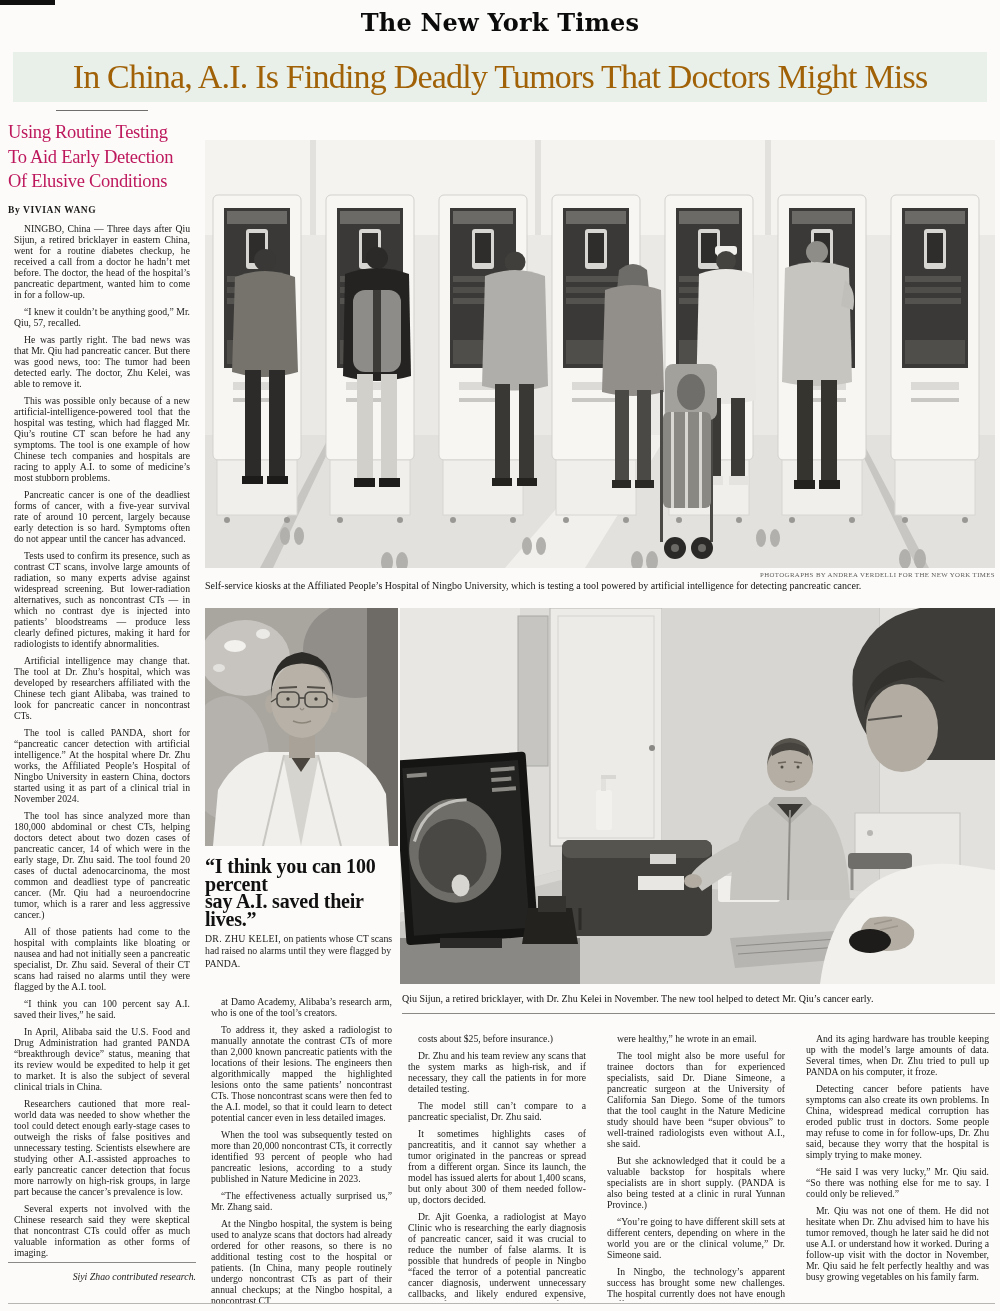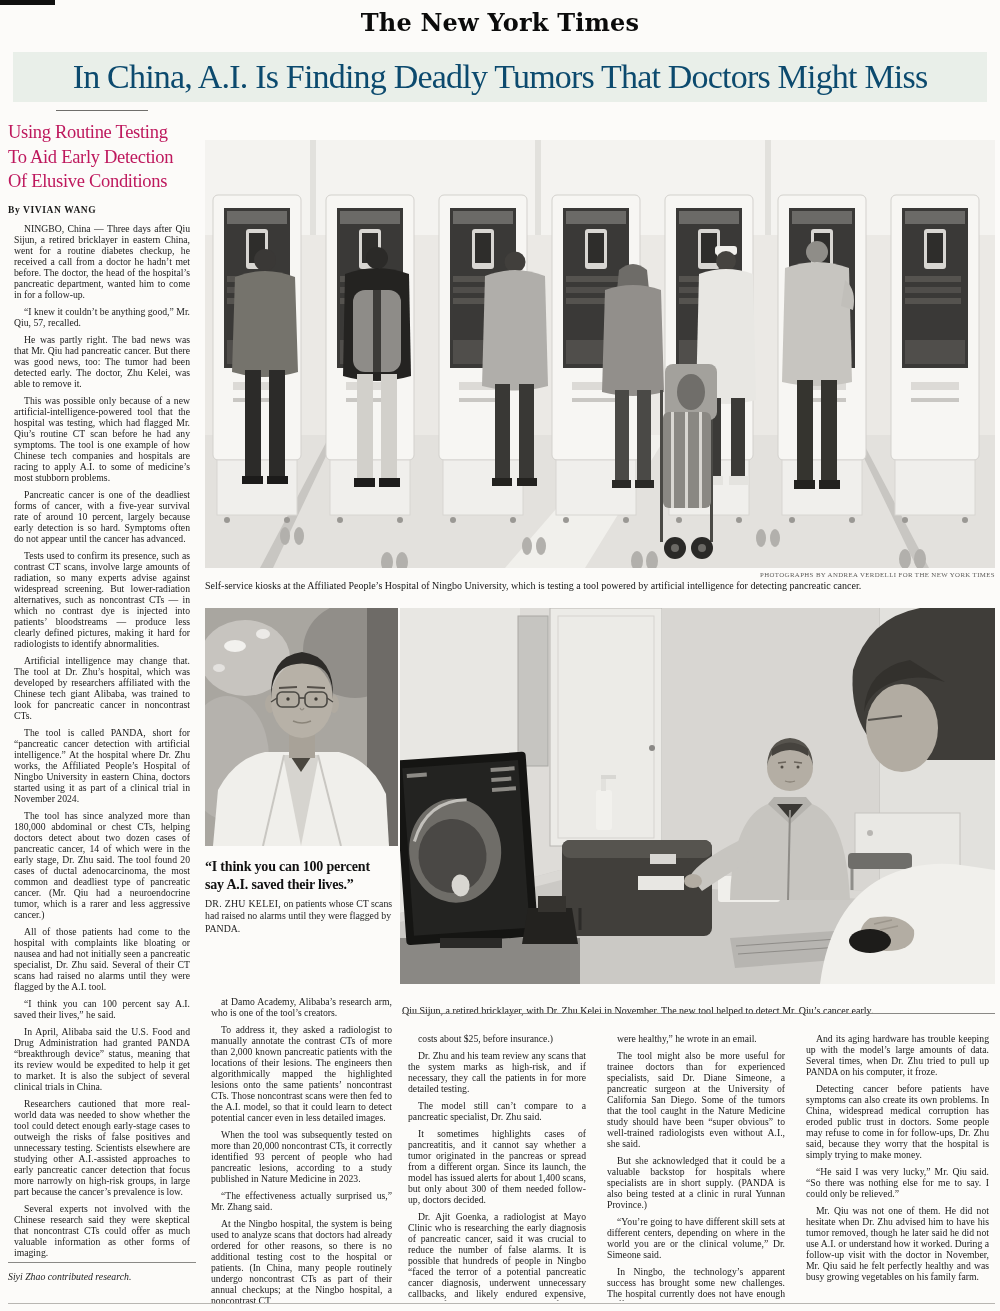--- a/index.html
+++ b/index.html
@@ -12,47 +12,47 @@
   .masthead{
     position:absolute;left:0;top:8px;width:100%;text-align:center;
     font-family:"DejaVu Serif", serif;font-weight:bold;font-size:24px;color:#0b0b0b;
     letter-spacing:0.2px;
   }
   .headline-band{
     position:absolute;left:13px;top:52px;width:974px;height:50px;
     background:#e9efe9;display:flex;align-items:center;justify-content:center;
   }
   .headline{
-    font-size:34px;letter-spacing:-0.8px;color:#0c4a6e;font-weight:500;
+    font-size:34px;letter-spacing:-0.8px;color:#a16207;font-weight:500;
     white-space:nowrap;
   }
   
   .col-left{position:absolute;left:8px;top:110px;width:188px;height:1148px;overflow:hidden;}
   .deck-rule{width:92px;margin:0 auto 9px auto;border-top:1px solid #6f6e6b;}
   .deck{font-size:18.5px;line-height:24.5px;letter-spacing:-0.3px;color:#be185d;}
   .byline{font-size:9.5px;font-weight:bold;letter-spacing:0.6px;margin:11px 0 8px 0;}
   .para{font-size:9.7px;line-height:11px;text-align:justify;text-indent:10px;margin:6px;
         -webkit-hyphens:auto;hyphens:auto;}
-  .contrib{position:absolute;left:8px;top:1262px;width:188px;}
+  .contrib{position:absolute;left:8px;top:1262px;width:188px;text-align:right;}
   .contrib-rule{border-top:1px solid #8a8986;margin-bottom:8px;}
   .contrib-note{font-size:9.8px;font-style:italic;}
   
   figure{margin:0;padding:0;}
   .photo1{position:absolute;left:205px;top:140px;width:790px;height:428px;overflow:hidden;background:#ecebe7;}
   .credit{position:absolute;left:205px;top:571px;width:790px;text-align:right;
           font-size:6.8px;letter-spacing:0.4px;color:#5d5c59;}
   .caption1{position:absolute;left:205px;top:580px;width:790px;font-size:10px;color:#131313;}
   .portrait{position:absolute;left:205px;top:608px;width:193px;height:238px;overflow:hidden;background:#b1aea9;}
   .pullquote{position:absolute;left:205px;top:858px;width:192px;}
-  .pq-line{font-size:14px;font-weight:bold;line-height:17.5px;letter-spacing:-0.2px;color:#111;}
+  .pq-line{font-size:20px;font-weight:bold;line-height:17.5px;letter-spacing:-0.2px;color:#111;}
   .pq-attr{font-size:9.8px;line-height:12.4px;margin-top:5px;color:#222;}
   .pq-name{letter-spacing:0.3px;}
   .col2{position:absolute;left:205px;top:990px;width:193px;height:345px;overflow:hidden;}
   .photo3{position:absolute;left:400px;top:608px;width:595px;height:376px;overflow:hidden;background:#d9d8d4;}
-  .caption2{position:absolute;left:402px;top:993px;width:593px;font-size:10px;color:#131313;margin-top:12px;}
+  .caption2{position:absolute;left:402px;top:993px;width:593px;font-size:10px;color:#131313;}
   .caption2-rule{position:absolute;left:402px;top:1013px;width:593px;border-top:1px solid #8a8986;}
   .bcol{position:absolute;top:1027px;width:190px;height:274px;overflow:hidden;}
   .bcol3{left:402px;} .bcol4{left:601px;} .bcol5{left:800px;width:195px;}
   .bottom-rule{position:absolute;left:8px;top:1303px;width:987px;border-top:1.5px solid #b8b6b2;}
   svg{display:block;}
 </style>
 </head>
 <body>
 
 <div class="page">

